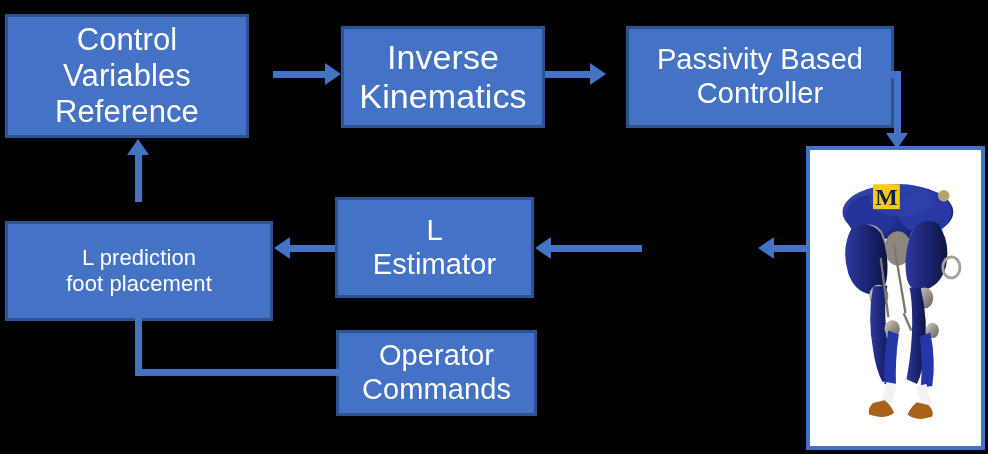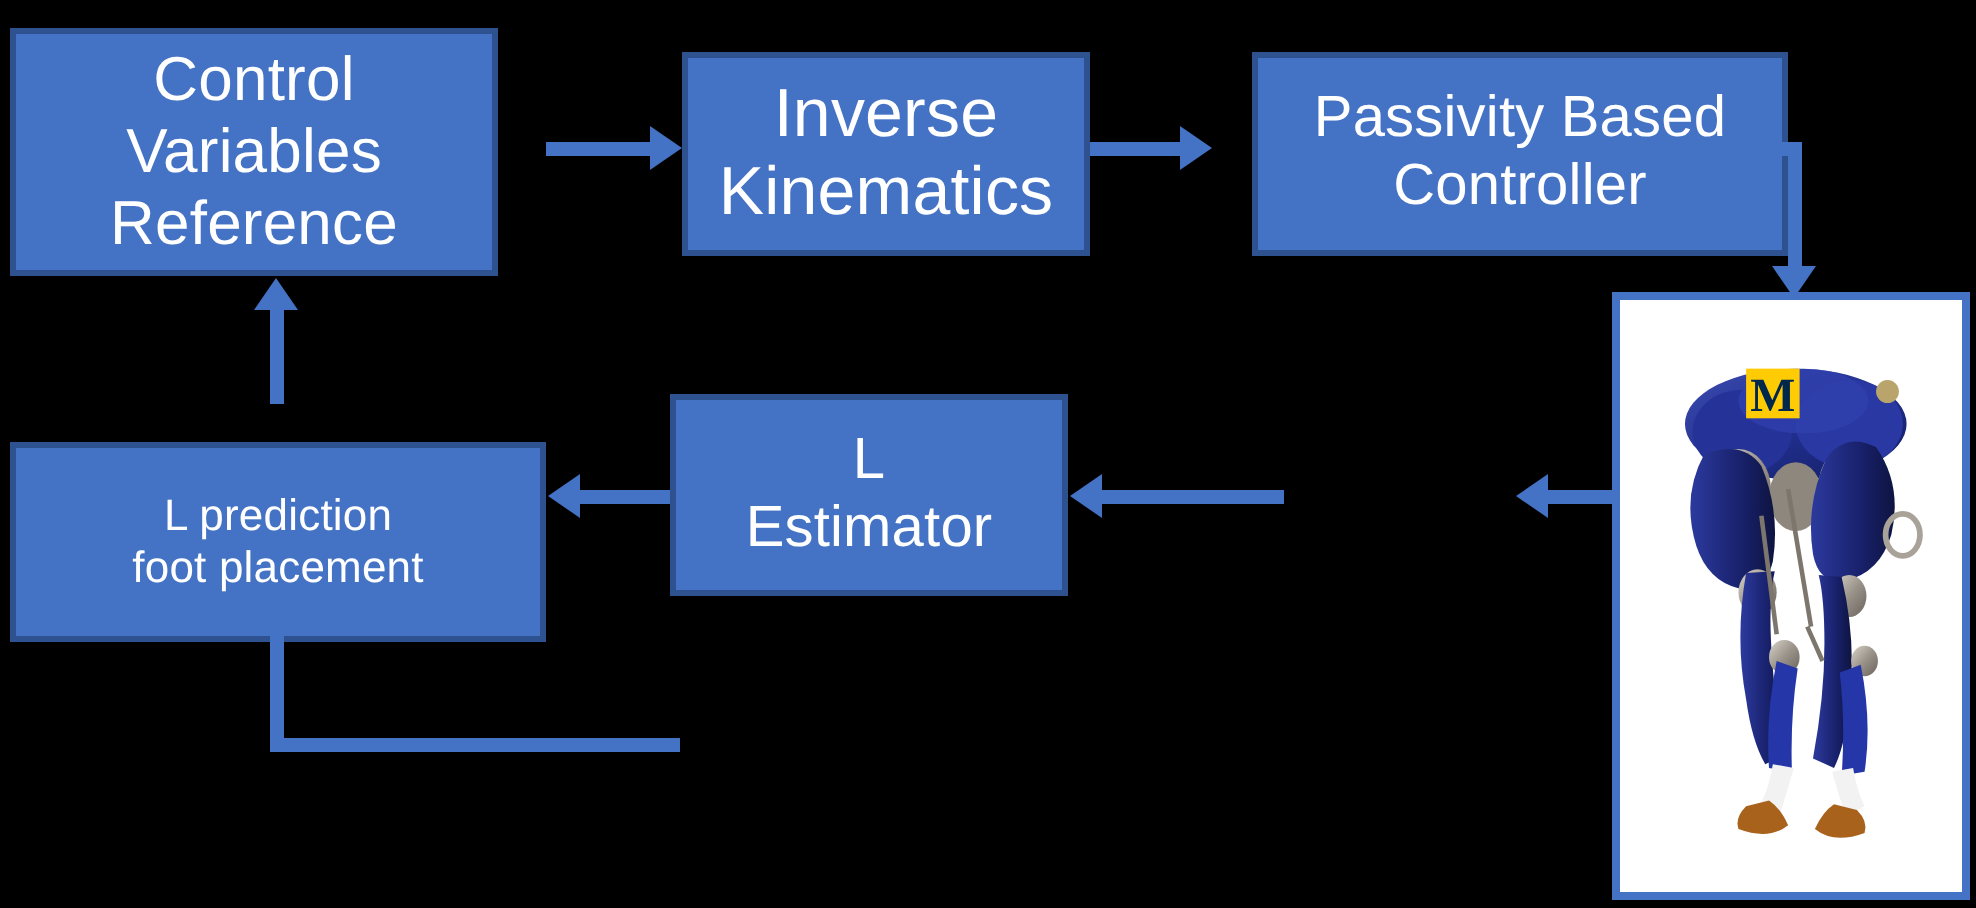--- a/index.html
+++ b/index.html
@@ -135,20 +135,24 @@
     <span class="block-label">L prediction
 foot placement</span>
   </div>
 
   <div class="block" id="blk-l-estimator">
     <span class="block-label">L
 Estimator</span>
   </div>
 
 
+  <div class="block" id="blk-operator-commands">
+    <span class="block-label">Operator
+Commands</span>
+  </div>
 
   <div id="robot-frame">
     <svg id="robot-svg" viewBox="0 0 179 304" preserveAspectRatio="xMidYMid meet">
       <defs>
         <linearGradient id="gBody" x1="0" y1="0" x2="1" y2="1">
           <stop offset="0%" stop-color="#3B4BB0"></stop>
           <stop offset="55%" stop-color="#202E8C"></stop>
           <stop offset="100%" stop-color="#131C5C"></stop>
         </linearGradient>
         <linearGradient id="gLimb" x1="0" y1="0" x2="1" y2="0">

